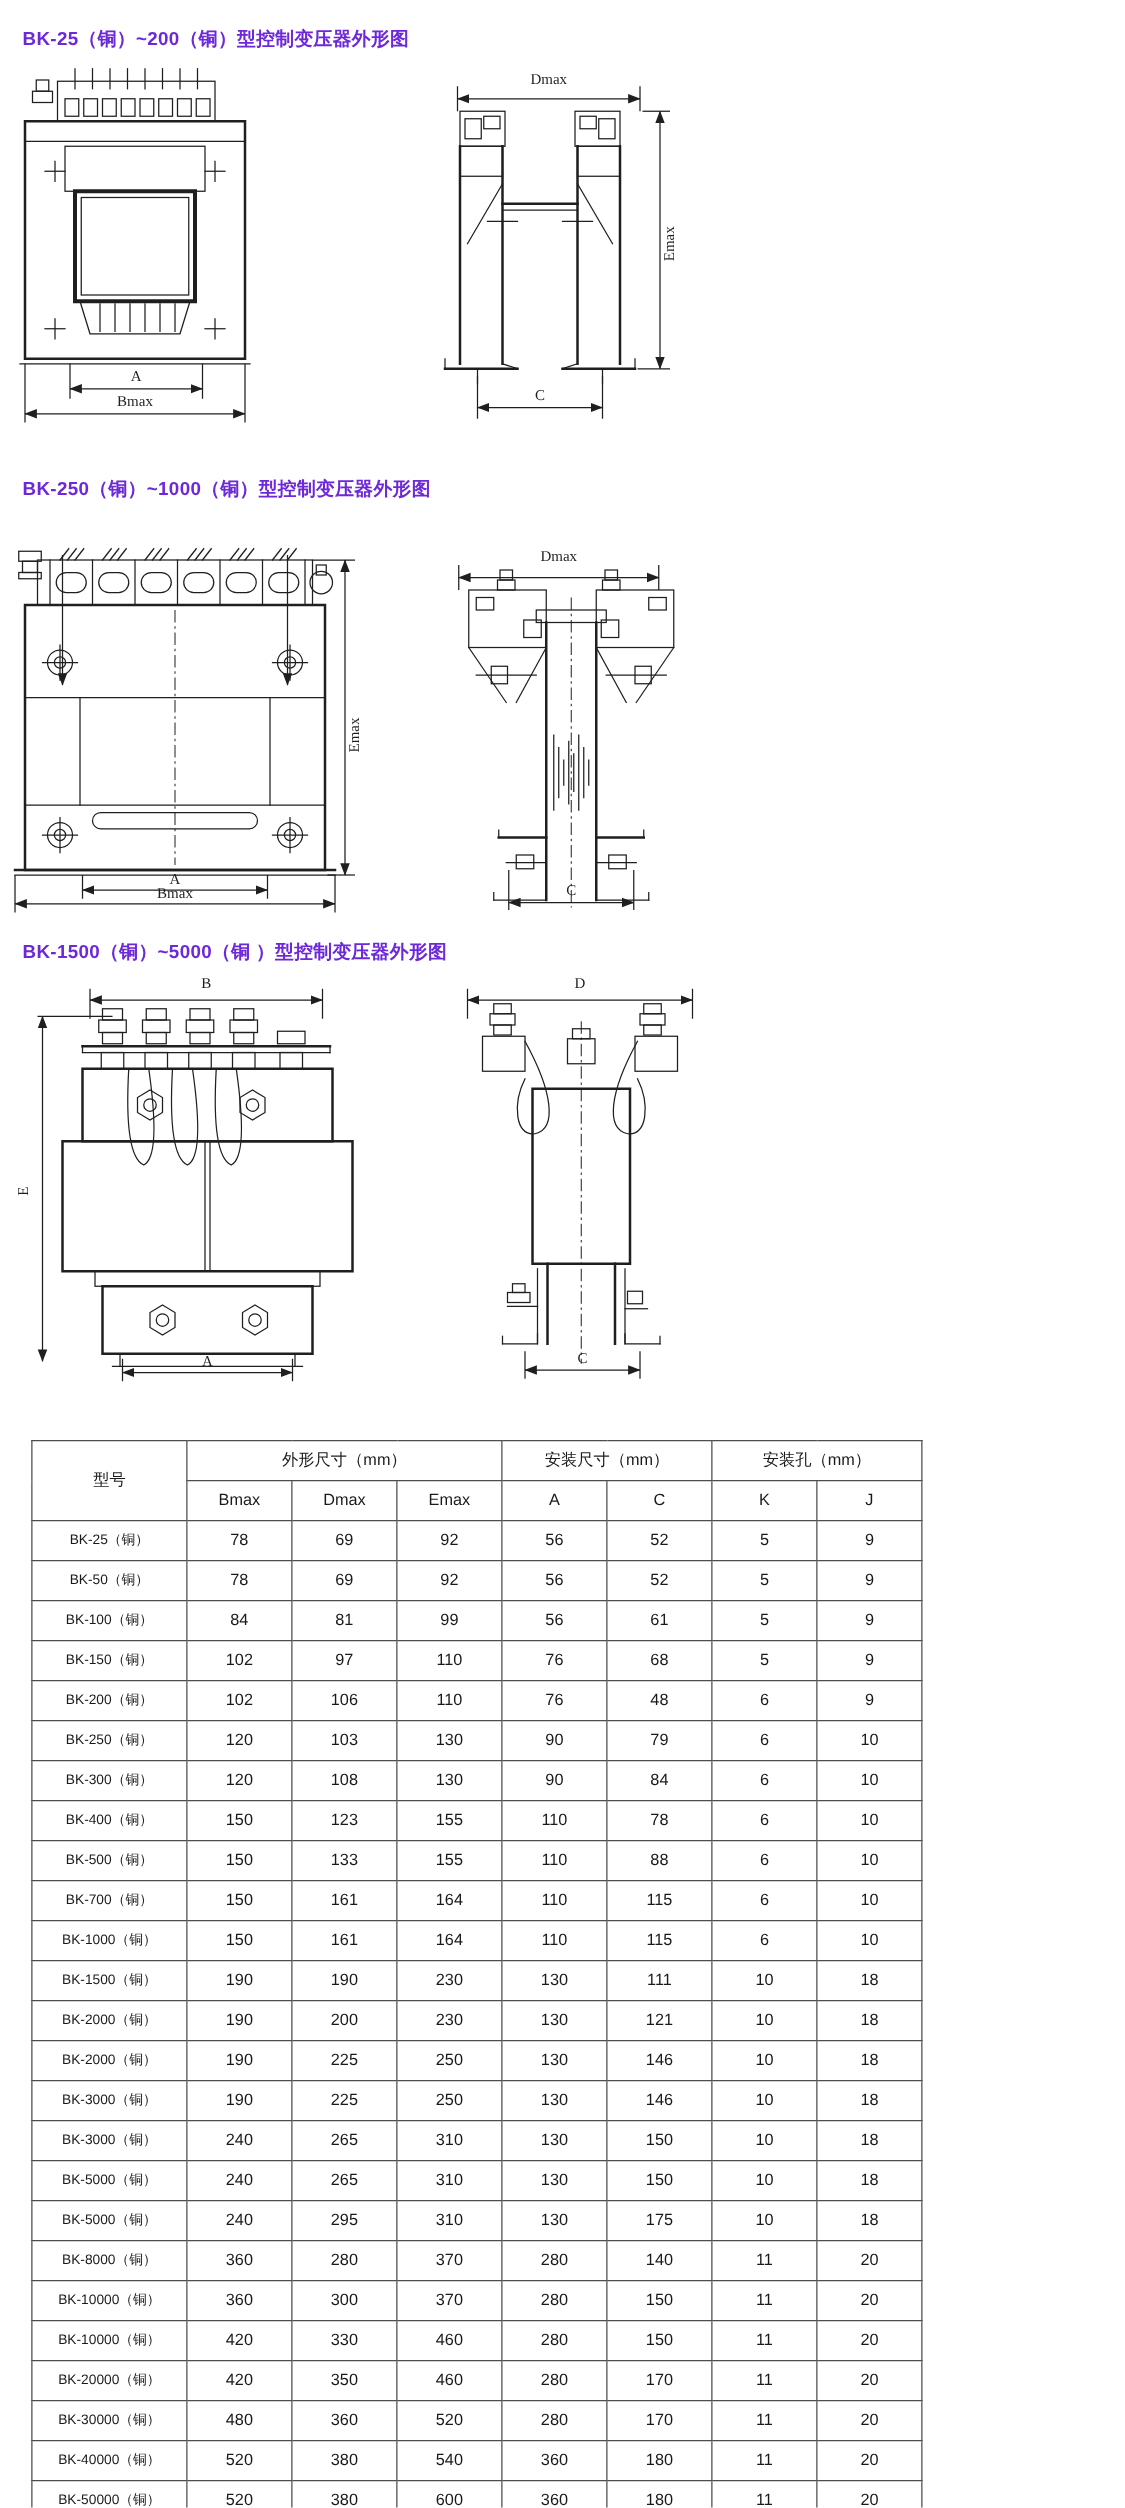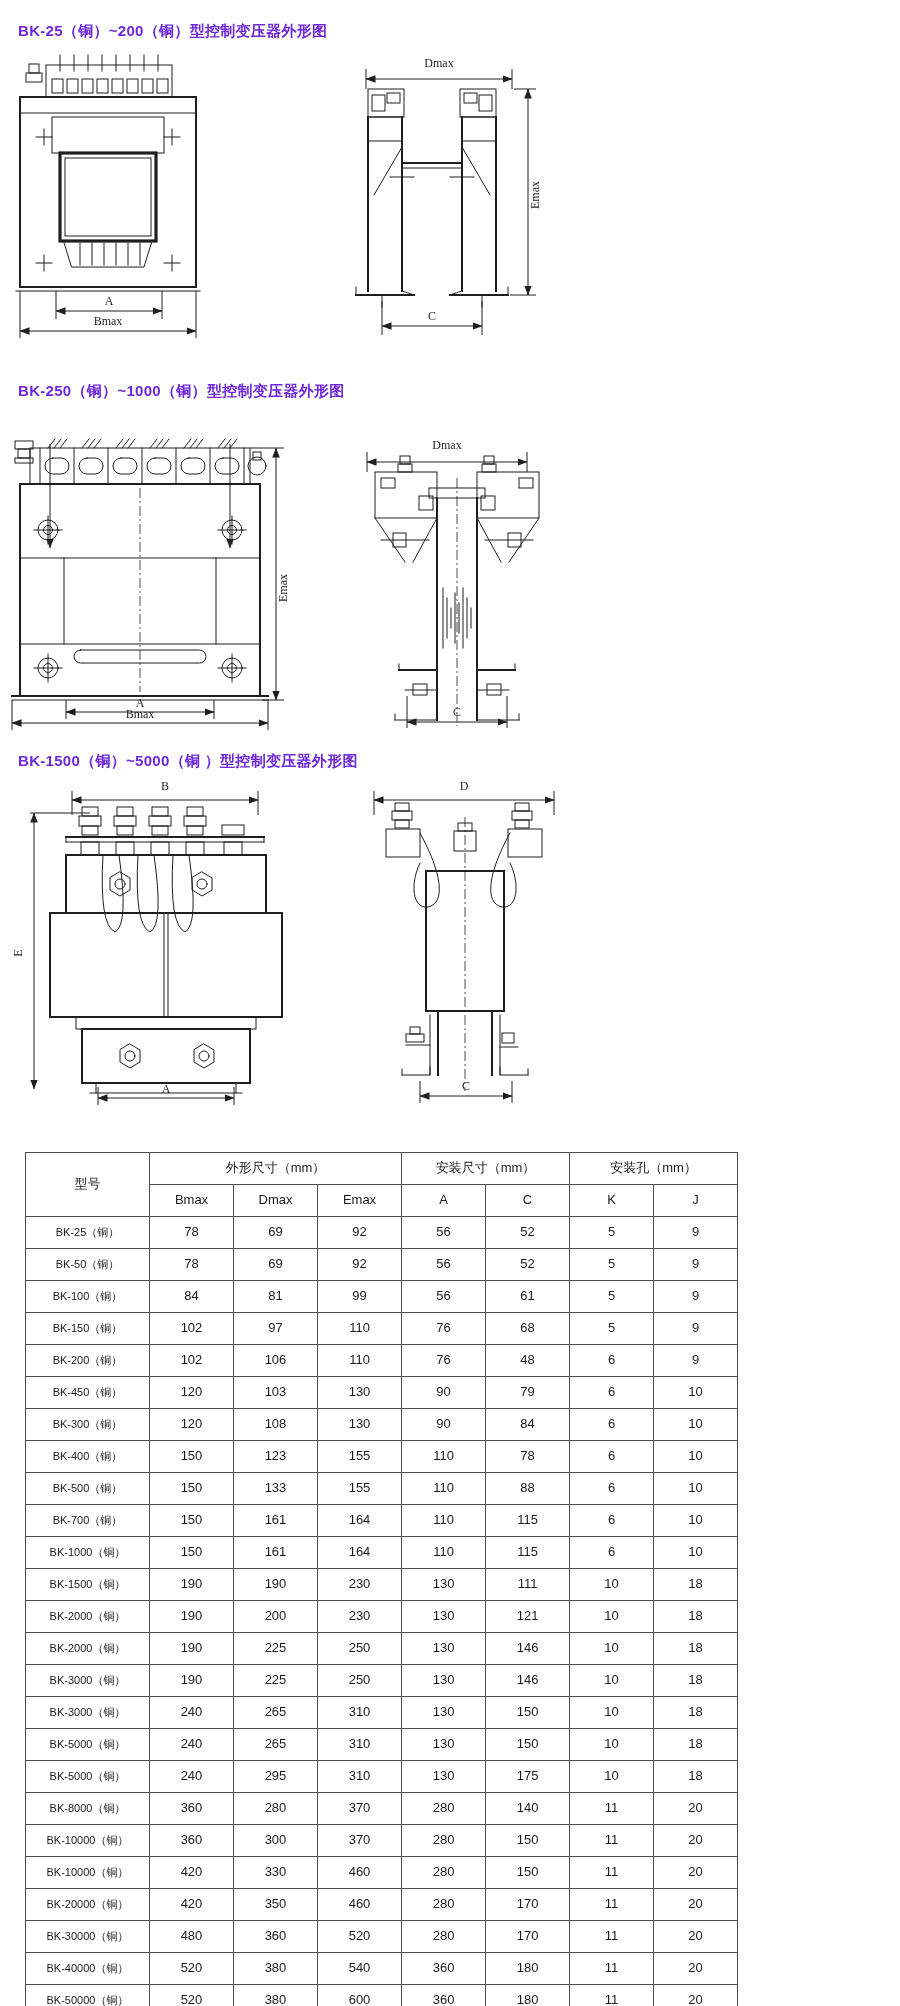--- a/index.html
+++ b/index.html
@@ -474,21 +474,21 @@
           <td class="model">BK-200（铜）</td>
           <td>102</td>
           <td>106</td>
           <td>110</td>
           <td>76</td>
           <td>48</td>
           <td>6</td>
           <td>9</td>
         </tr>
         <tr>
-          <td class="model">BK-450（铜）</td>
+          <td class="model">BK-250（铜）</td>
           <td>120</td>
           <td>103</td>
           <td>130</td>
           <td>90</td>
           <td>79</td>
           <td>6</td>
           <td>10</td>
         </tr>
         <tr>
           <td class="model">BK-300（铜）</td>

